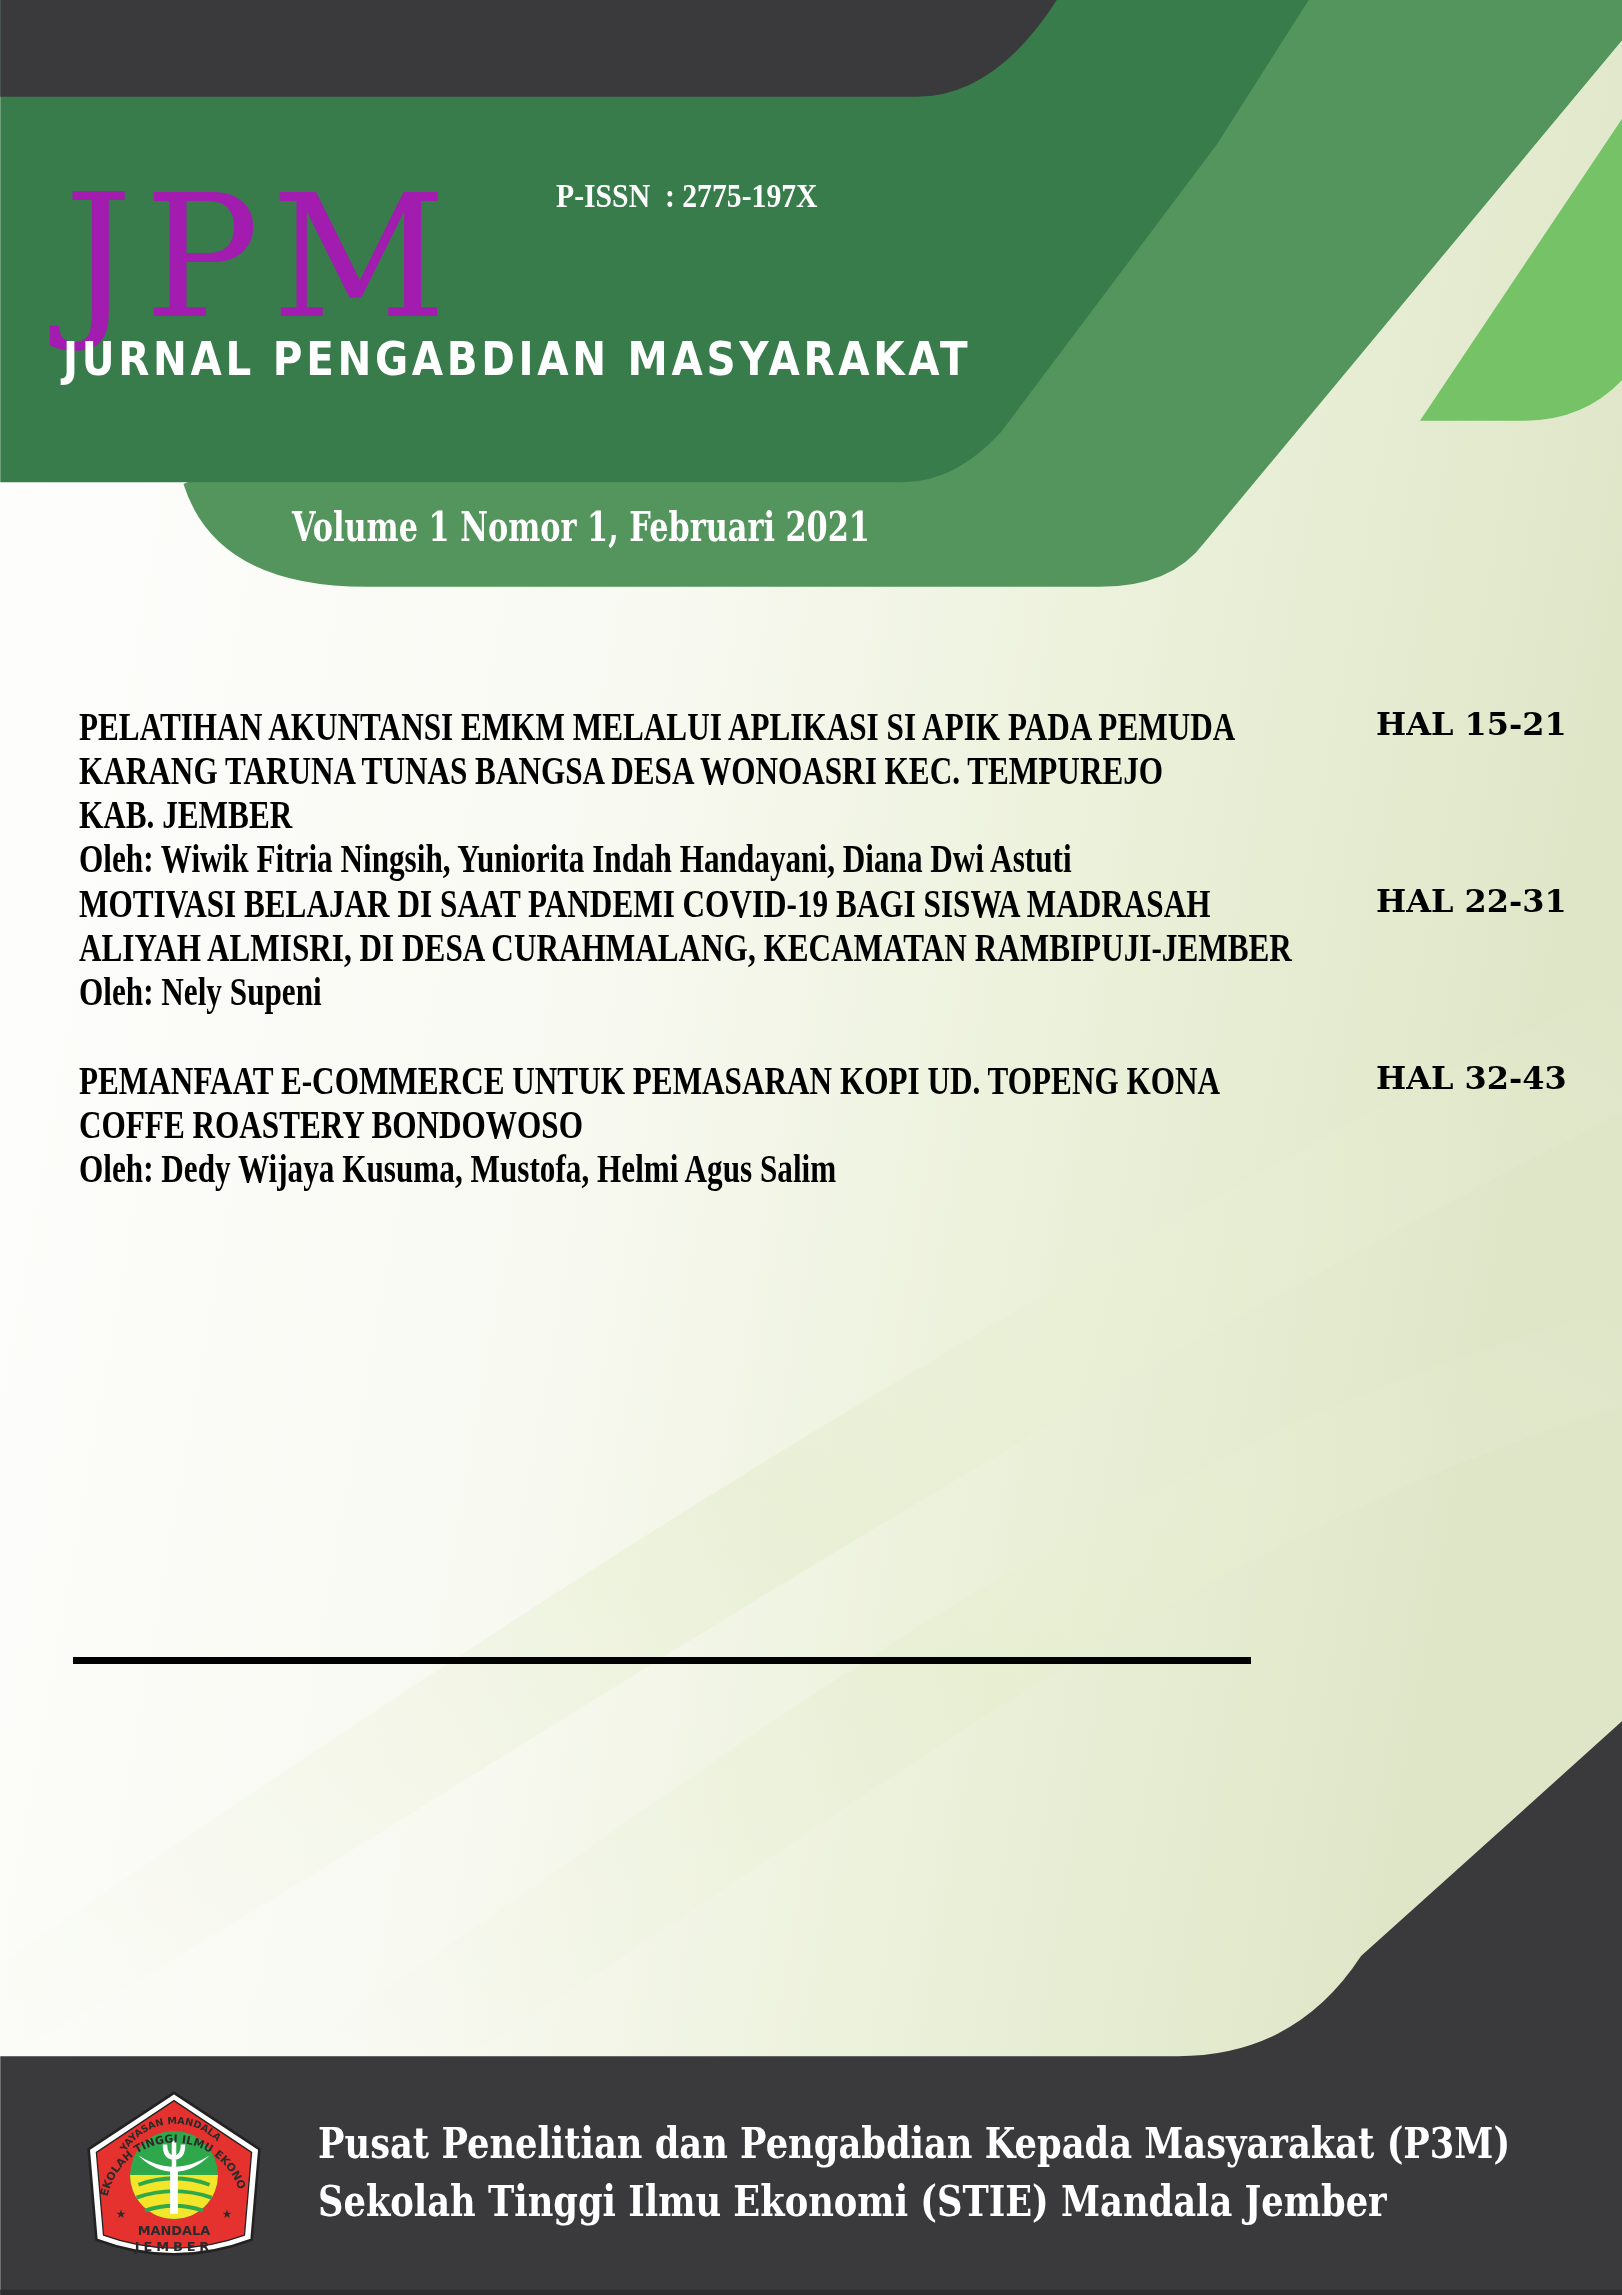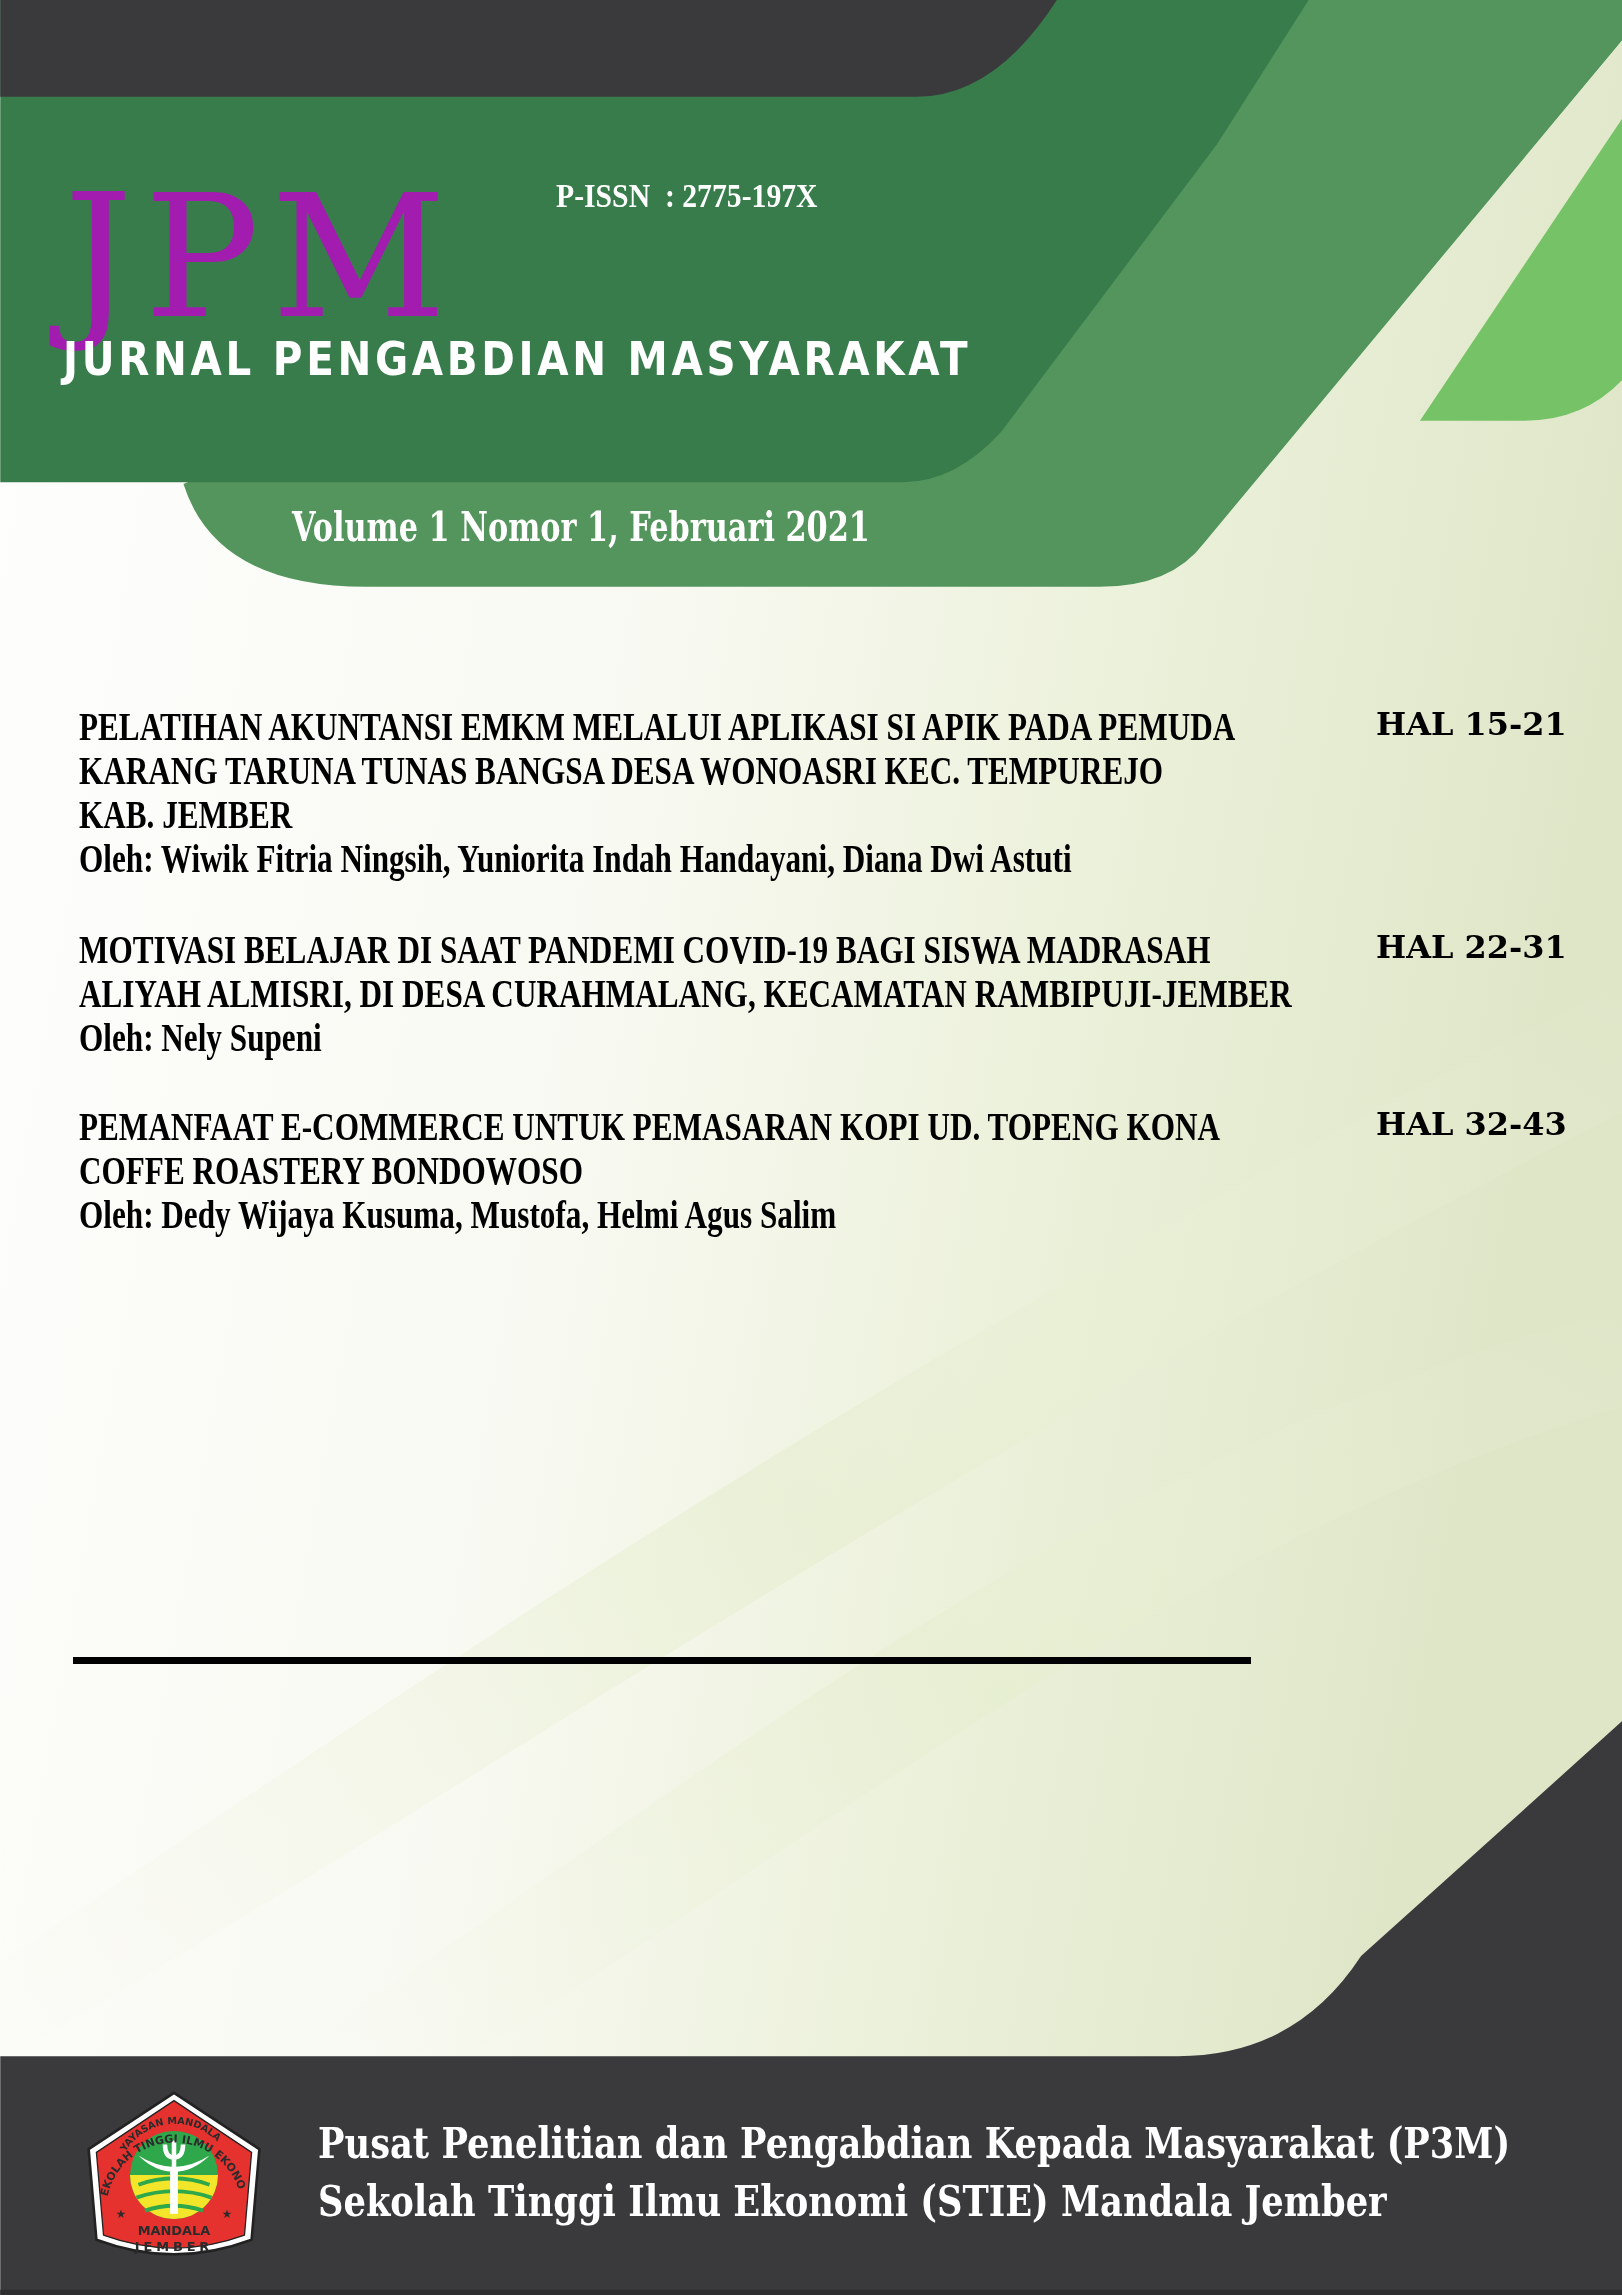--- a/index.html
+++ b/index.html
@@ -67,21 +67,21 @@
 <div class="layer abs volume">Volume 1 Nomor 1, Februari 2021</div>
 
 <div class="layer abs toc">
   <div class="toc-item" style="height:177px;">
     <span class="toc-title">PELATIHAN AKUNTANSI EMKM MELALUI APLIKASI SI APIK PADA PEMUDA</span>
     <span class="toc-title">KARANG TARUNA  TUNAS BANGSA DESA WONOASRI KEC. TEMPUREJO</span>
     <span class="toc-title">KAB. JEMBER</span>
     <span class="toc-author">Oleh: Wiwik Fitria Ningsih, Yuniorita Indah Handayani, Diana Dwi Astuti</span>
     <span class="toc-pages">HAL 15-21</span>
   </div>
-  <div class="toc-item" style="margin-top:46px; height:133px;">
+  <div class="toc-item" style="height:133px;">
     <span class="toc-title">MOTIVASI BELAJAR DI SAAT PANDEMI COVID-19 BAGI SISWA MADRASAH</span>
     <span class="toc-title">ALIYAH ALMISRI, DI DESA CURAHMALANG, KECAMATAN RAMBIPUJI-JEMBER</span>
     <span class="toc-author">Oleh: Nely Supeni</span>
     <span class="toc-pages">HAL 22-31</span>
   </div>
   <div class="toc-item" style="margin-top:44px; height:133px;">
     <span class="toc-title">PEMANFAAT E-COMMERCE UNTUK PEMASARAN KOPI UD. TOPENG KONA</span>
     <span class="toc-title">COFFE ROASTERY BONDOWOSO</span>
     <span class="toc-author">Oleh: Dedy Wijaya Kusuma, Mustofa, Helmi Agus Salim</span>
     <span class="toc-pages">HAL 32-43</span>

